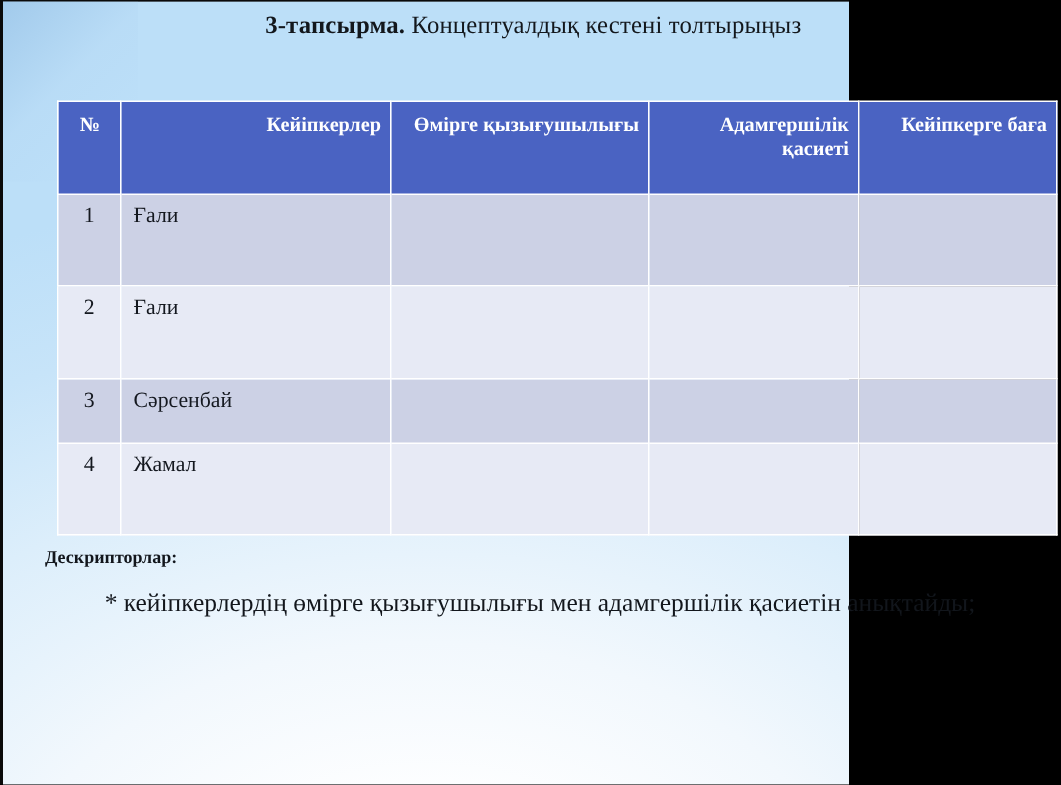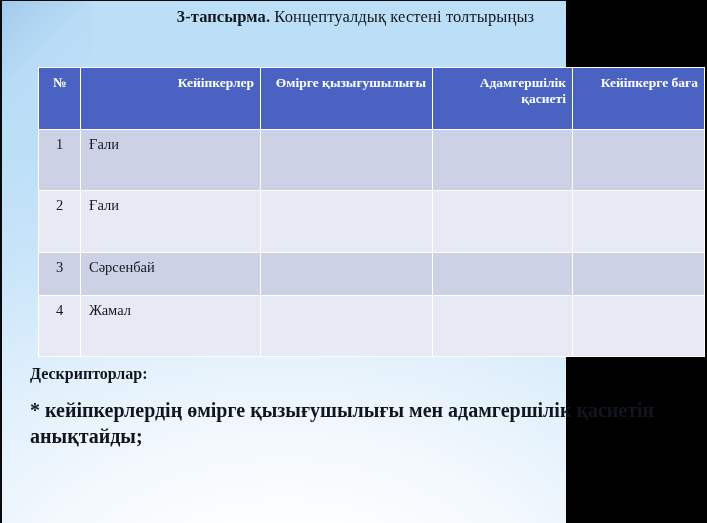--- a/index.html
+++ b/index.html
@@ -116,30 +116,31 @@
 
   
   .desc {
     position: absolute;
     left: 28px;
     top: 362px;
     width: 660px;
     color: #12161c;
   }
   .desc-head {
-    font-size: 16px;
+    font-size: 12px;
     font-weight: bold;
     line-height: 1.35;
     margin-bottom: 12px;
   }
   .desc-item {
-    font-size: 20px;
-    font-weight: bold;
+    font-size: 17px;
+    font-weight: normal;
     line-height: 1.32;
     margin-bottom: 14px;
+    text-align: center;
   }
   .desc-item:last-child { margin-bottom: 0; }
 </style>
 </head>
 <body>
 
 <div id="slide">
 
   <div class="title">
     <span class="t-bold">3-тапсырма.</span>

